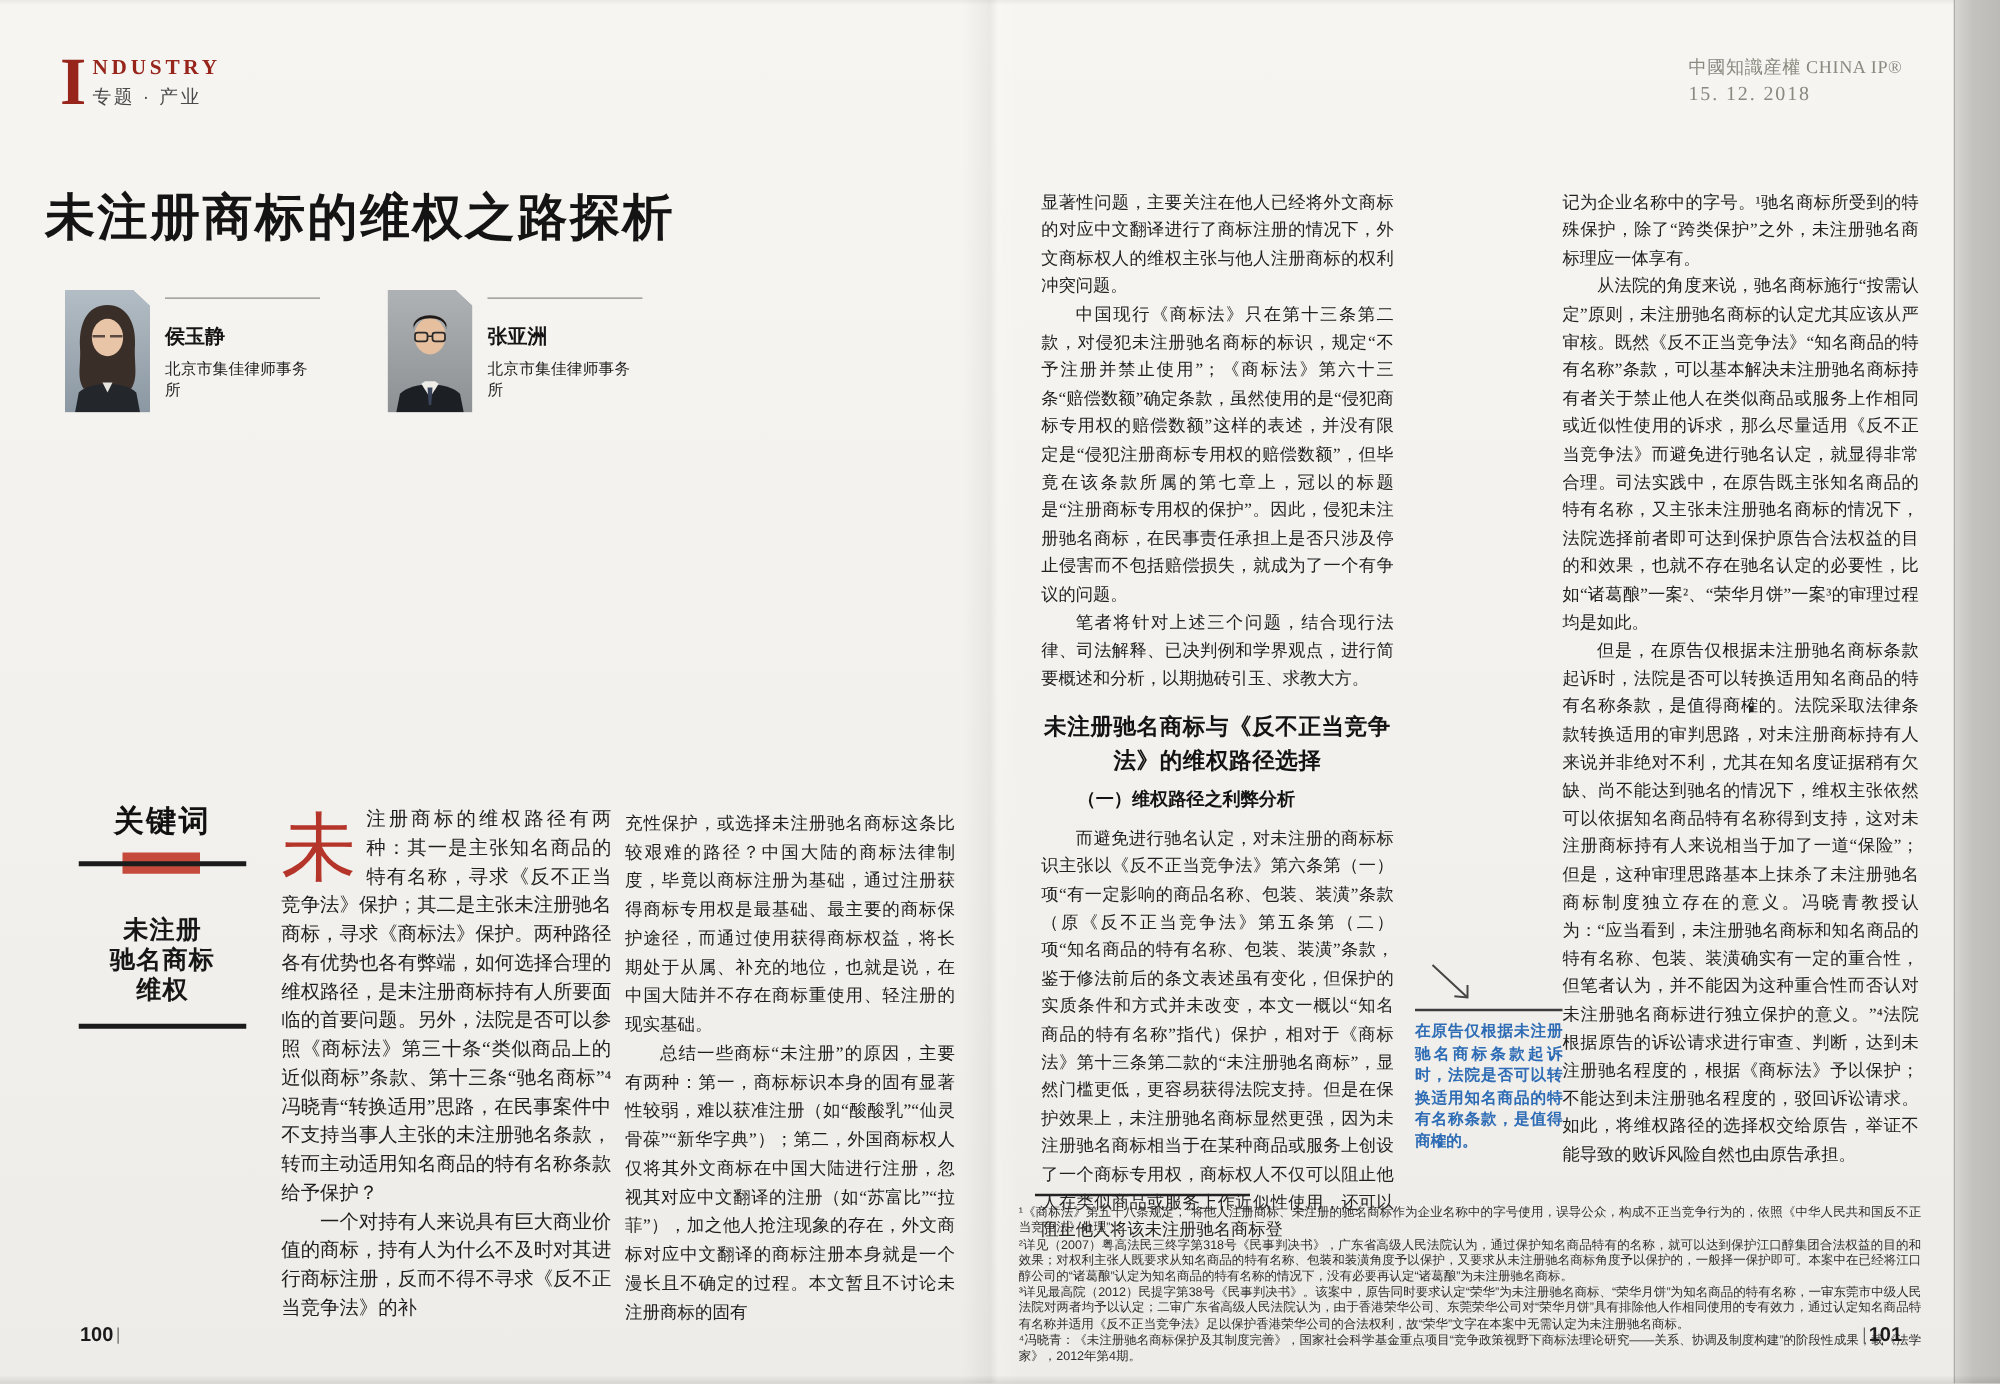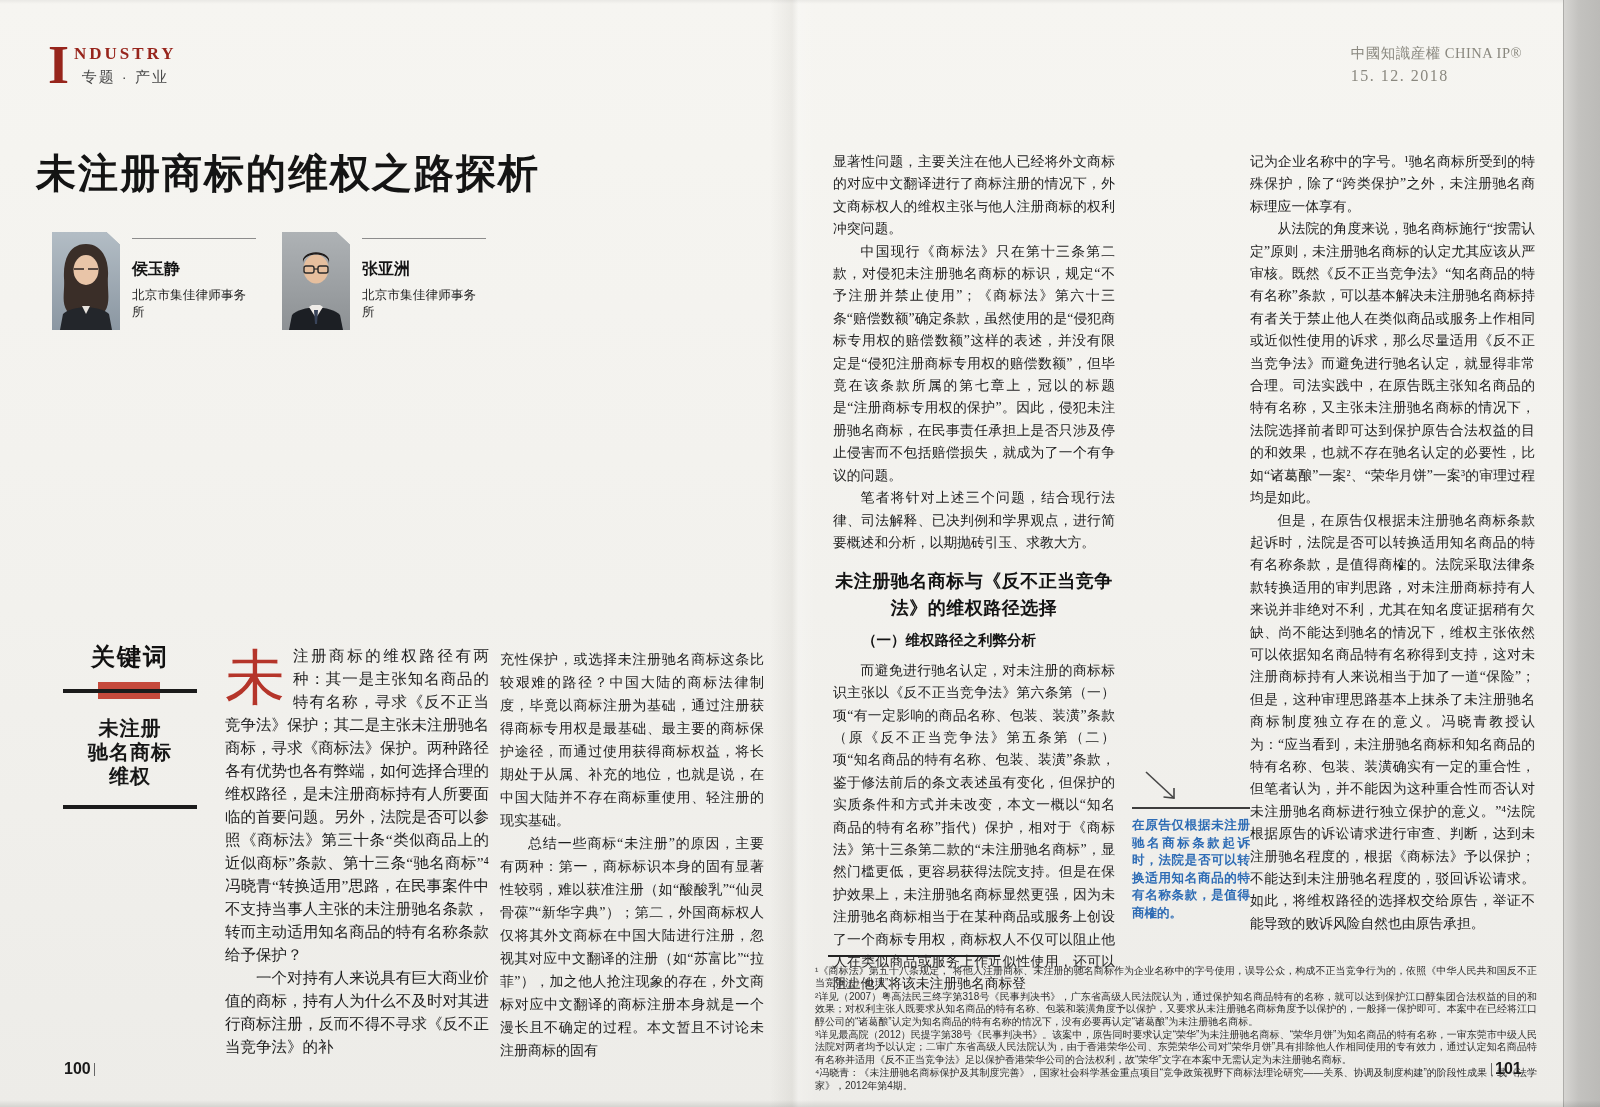--- a/index.html
+++ b/index.html
@@ -13,45 +13,45 @@
     background:linear-gradient(90deg,#d6d5d2,#c3c2bf 40%,#bbbab7);border-left:1px solid #aeadaa;}
   .edge-bottom{position:absolute;left:0;bottom:0;width:100%;height:7px;
     background:linear-gradient(180deg,rgba(0,0,0,0),rgba(0,0,0,0.10));}
   .edge-top{position:absolute;left:0;top:0;width:100%;height:4px;
     background:linear-gradient(180deg,rgba(0,0,0,0.05),rgba(0,0,0,0));}
 
   
   .lp-header{position:absolute;left:48px;top:40px;display:flex;}
   .lp-initial{font-family:"Liberation Serif",serif;font-size:54px;line-height:50px;
     font-weight:700;color:#97251c;margin-right:5px;}
-  .lp-head-lines{padding-top:4px;text-align:center;}
+  .lp-head-lines{padding-top:4px;}
   .lp-word{font-family:"Liberation Serif",serif;font-size:17px;letter-spacing:3px;color:#97251c;font-weight:600;}
   .lp-cn{font-family:"Liberation Sans","DejaVu Sans",sans-serif;font-size:15px;letter-spacing:2px;color:#4a4a4a;margin-top:4px;}
 
   .lp-title{position:absolute;left:36px;top:146px;font-family:"Liberation Sans","DejaVu Sans",sans-serif;
     font-size:40px;font-weight:700;letter-spacing:2px;color:#141414;}
 
   
-  .authors{position:absolute;left:52px;top:232px;display:flex;}
+  .authors{position:absolute;left:52px;top:232px;display:flex;gap:28px;}
   .author{display:flex;margin-right:26px;}
   .photo{width:68px;height:98px;clip-path:polygon(0 0,80% 0,100% 13%,100% 100%,0 100%);
     background:#9aa3ab;flex:0 0 auto;}
   .a-info{margin-left:12px;width:124px;}
   .a-rule{height:1px;background:#8c8c8c;margin-top:6px;}
   .a-name{font-family:"Liberation Sans","DejaVu Sans",sans-serif;font-weight:700;font-size:16px;color:#141414;margin-top:20px;}
   .a-affil{font-family:"Liberation Sans","DejaVu Sans",sans-serif;font-size:12.5px;color:#222;margin-top:7px;letter-spacing:0.2px;}
 
   
   .keywords{position:absolute;left:63px;top:641px;width:134px;text-align:center;
     font-family:"Liberation Sans","DejaVu Sans",sans-serif;}
   .kw-label{font-size:24px;font-weight:700;color:#111;letter-spacing:2px;}
   .kw-linewrap{position:relative;height:18px;margin-top:9px;}
   .kw-red{position:absolute;left:35px;top:0;width:62px;height:17px;background:#c64a3c;}
   .kw-line{position:absolute;left:0;right:0;top:7px;height:4px;background:#1b1b1b;}
-  .kw-items{margin-top:18px;font-family:Liberation Mono, monospace;}
+  .kw-items{margin-top:32px;}
   .kw-item{font-size:20px;font-weight:700;color:#161616;line-height:24px;letter-spacing:1px;}
   .kw-bottom{height:4px;background:#1b1b1b;margin-top:15px;}
 
   
   .col{position:absolute;text-align:justify;}
   .col p{margin:0;}
   .indent{text-indent:2em;}
   .col-l1{left:225px;top:644px;width:264px;font-size:15.5px;line-height:23px;color:#1e1e1e;}
   .col-l2{left:500px;top:648px;width:264px;font-size:14px;line-height:23px;color:#1e1e1e;}
   .dropcap{float:left;color:#b5352a;font-size:60px;line-height:64px;padding:2px 8px 2px 0;

